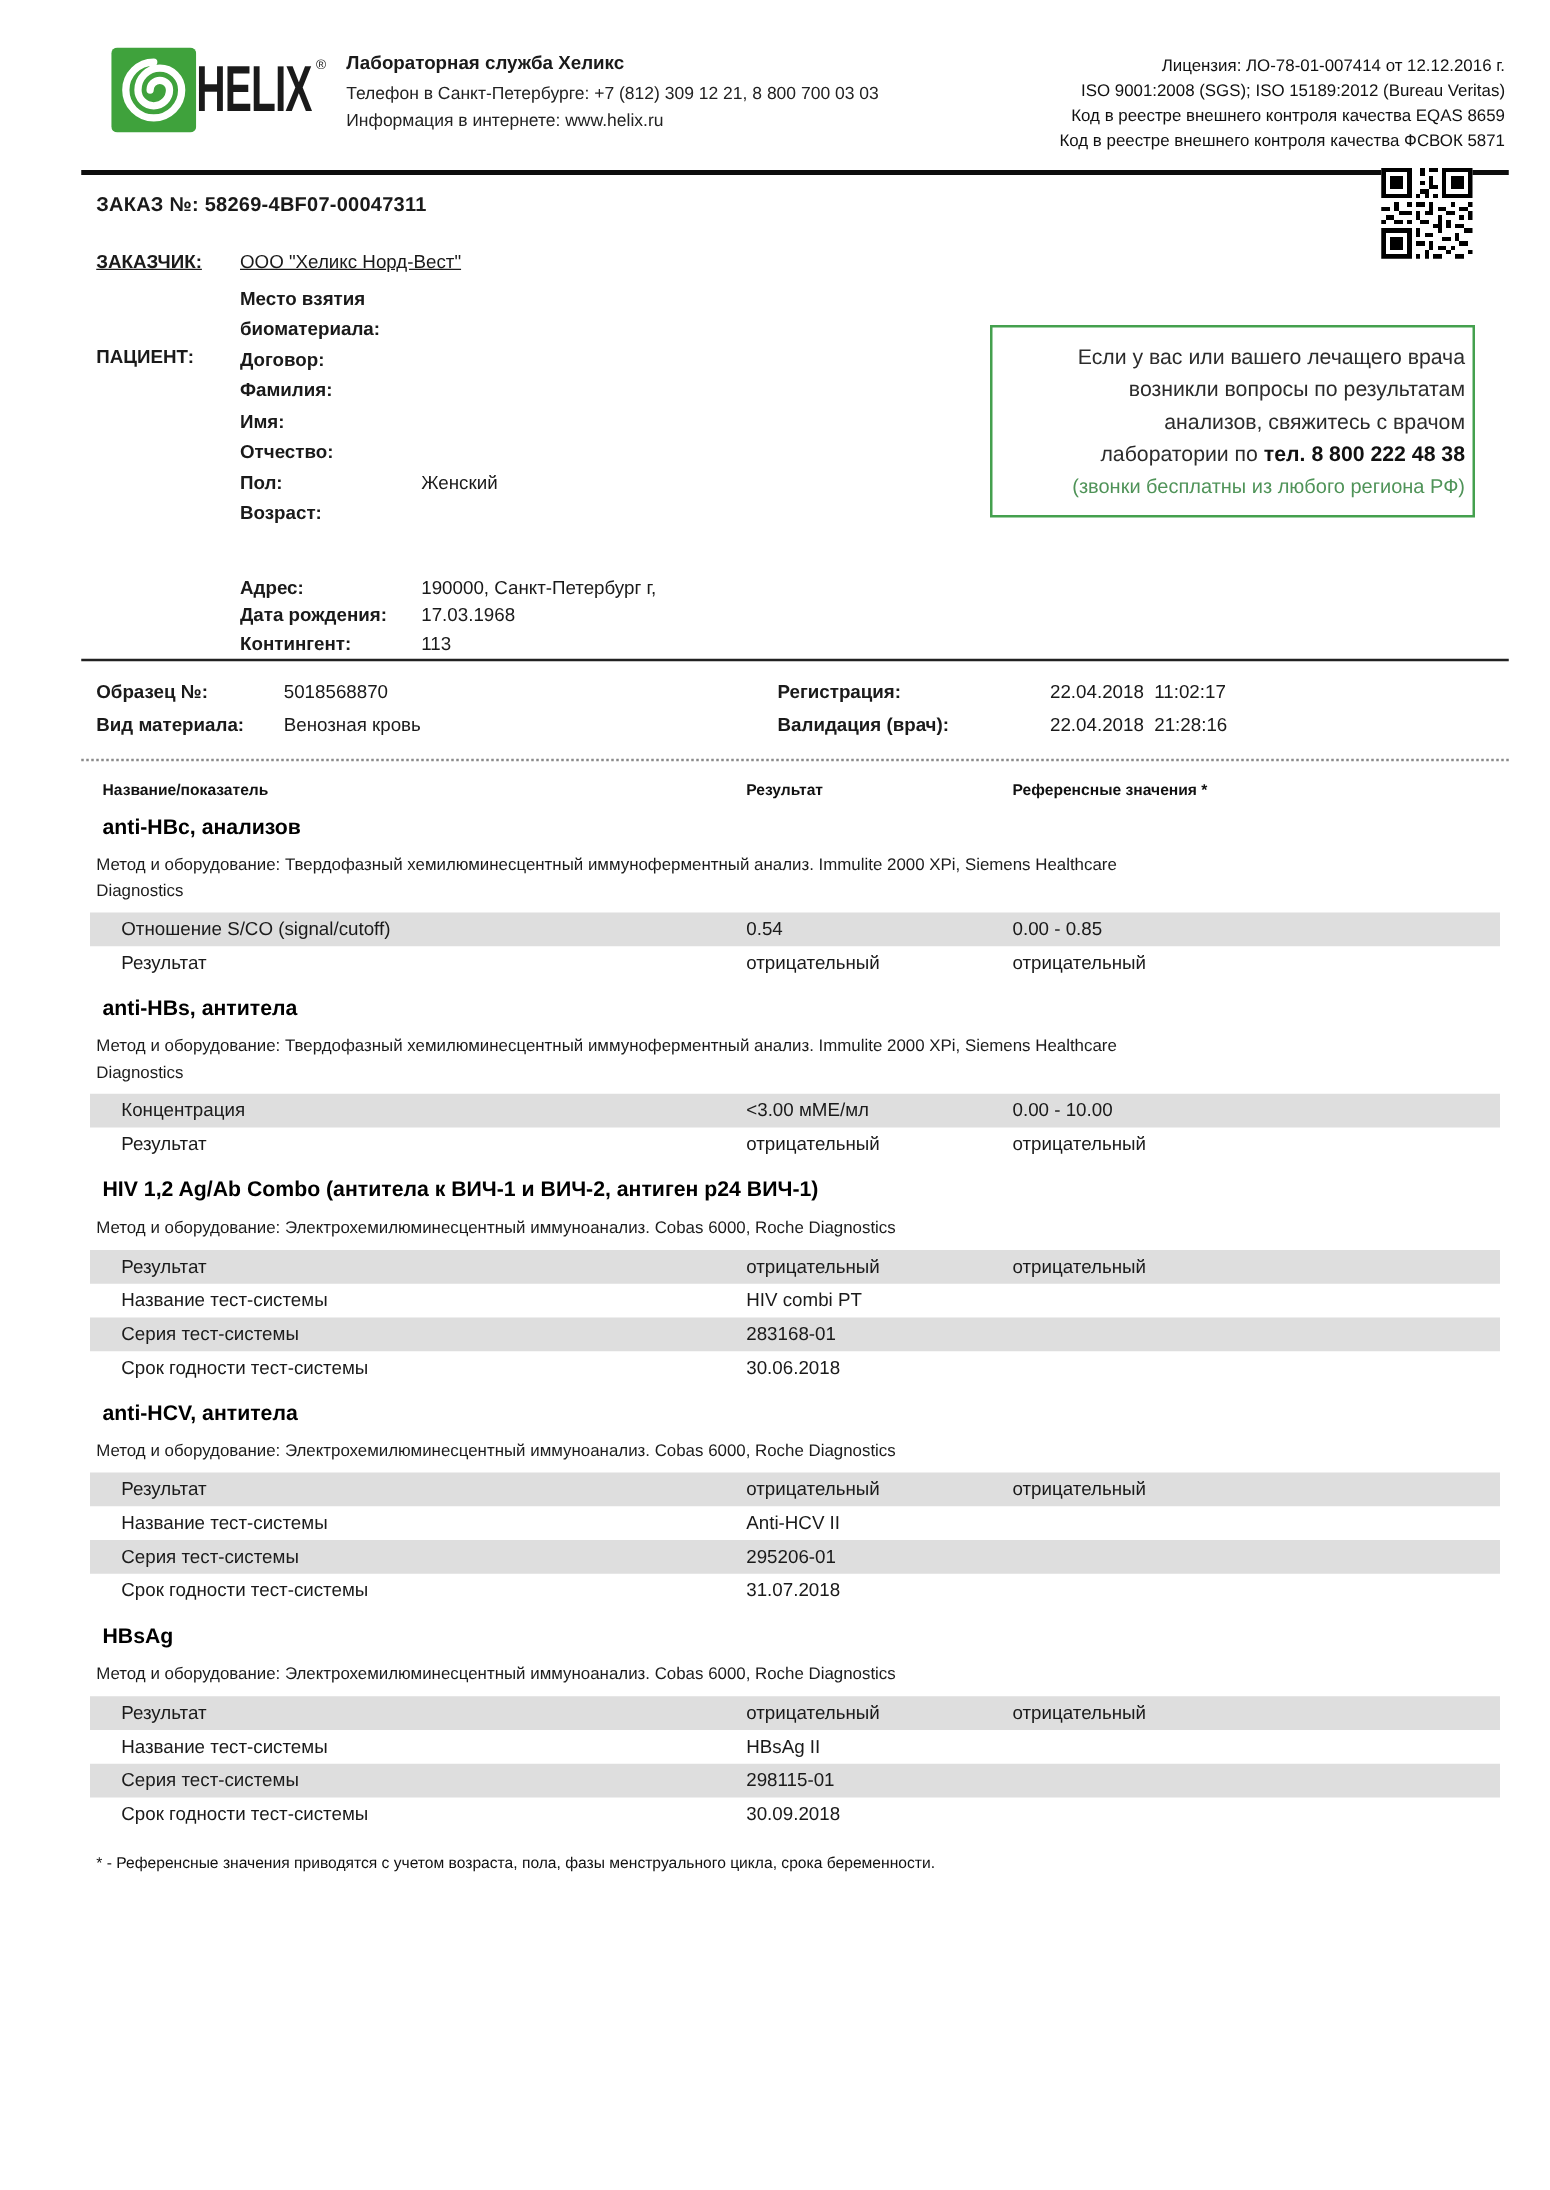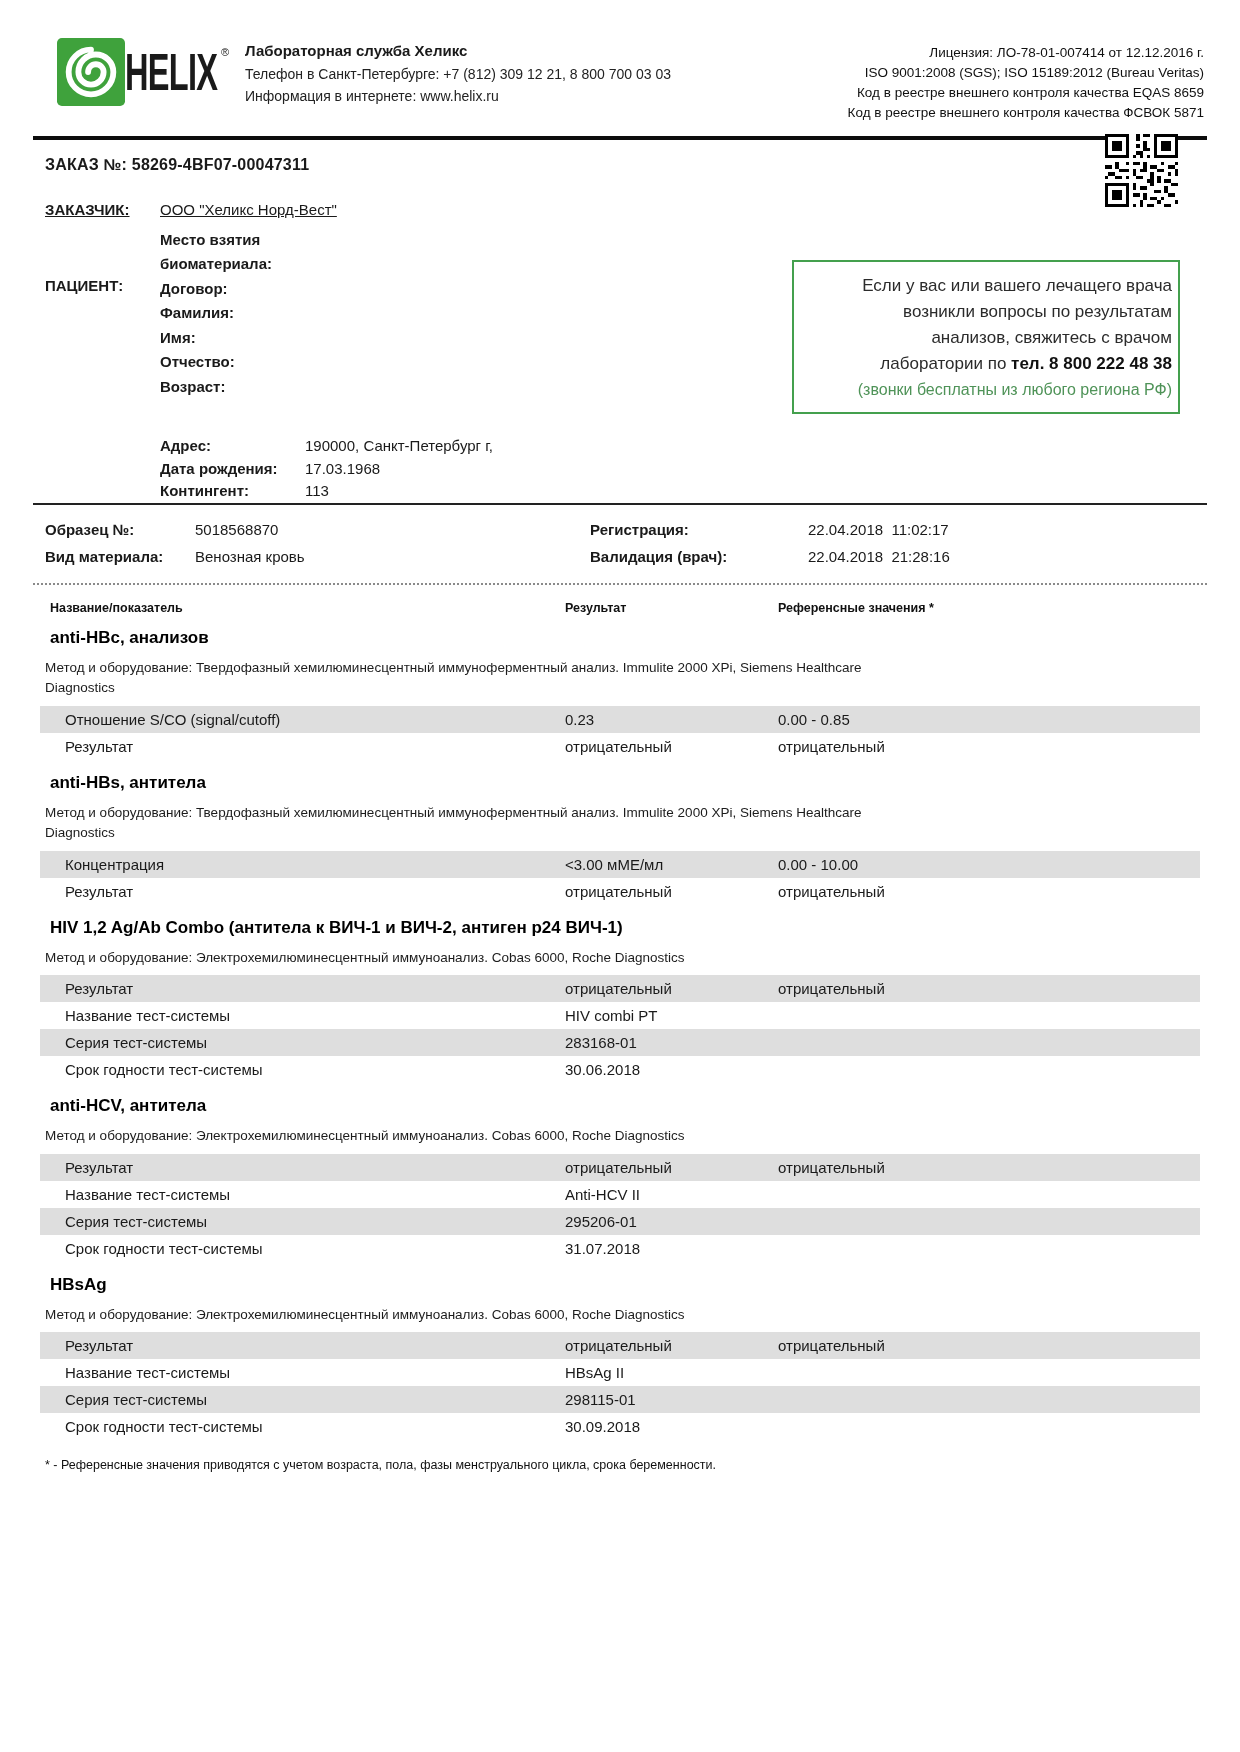--- a/index.html
+++ b/index.html
@@ -4,21 +4,21 @@
 <style>
   :root{
     --brand-green:#3fa23c;
     --box-green:#44a04e;
     --note-green:#4f9358;
     --row-gray:#dedede;
   }
   *{margin:0;padding:0;box-sizing:border-box;}
   html,body{background:#fff;}
   body{font-family:"Liberation Sans","DejaVu Sans",sans-serif;color:#1a1a1a;}
-  .page{position:relative;width:1240px;height:1524px;background:#fff;overflow:hidden;}
+  .page{position:relative;width:1240px;height:1524px;background:#fff;overflow:hidden;padding-left:32px;}
 
   
   .hdr{display:flex;justify-content:space-between;padding:38px 36px 0 57px;}
   .hdr-left{display:flex;align-items:flex-start;}
   .logo-sq{width:68px;height:68px;flex:0 0 auto;}
   .wordmark-wrap{position:relative;width:100px;height:68px;overflow:visible;}
   .wordmark{display:inline-block;font-weight:bold;font-size:44px;letter-spacing:-1px;
     transform:scale(0.74,1.18);transform-origin:0 50%;line-height:68px;white-space:nowrap;}
   .reg{position:absolute;top:8px;right:-4px;font-size:11px;}
   .hdr-info{margin-left:20px;padding-top:4px;}
@@ -145,20 +145,24 @@
     </div>
     <div class="pfield">
       <span class="lbl">Имя:</span>
       <span class="val"></span>
     </div>
     <div class="pfield">
       <span class="lbl">Отчество:</span>
       <span class="val"></span>
     </div>
     <div class="pfield">
+      <span class="lbl">Пол:</span>
+      <span class="val">Женский</span>
+    </div>
+    <div class="pfield">
       <span class="lbl">Возраст:</span>
       <span class="val"></span>
     </div>
 
     <div class="extras">
       <div class="pfield">
         <span class="lbl">Адрес:</span>
         <span class="val">190000, Санкт-Петербург г,</span>
       </div>
       <div class="pfield">
@@ -204,21 +208,21 @@
     <div class="c2">Результат</div>
     <div class="c3">Референсные значения *</div>
   </div>
 
   <div class="section">
     <div class="stitle">anti-HBc, анализов</div>
     <div class="method">Метод и оборудование:  Твердофазный хемилюминесцентный иммуноферментный анализ. Immulite 2000 XPi, Siemens Healthcare Diagnostics</div>
     <div class="rows">
       <div class="trow shaded">
         <div class="c1">Отношение S/CO (signal/cutoff)</div>
-        <div class="c2">0.23</div>
+        <div class="c2">0.54</div>
         <div class="c3">0.00 - 0.85</div>
       </div>
       <div class="trow">
         <div class="c1">Результат</div>
         <div class="c2">отрицательный</div>
         <div class="c3">отрицательный</div>
       </div>
     </div>
   </div>
 

